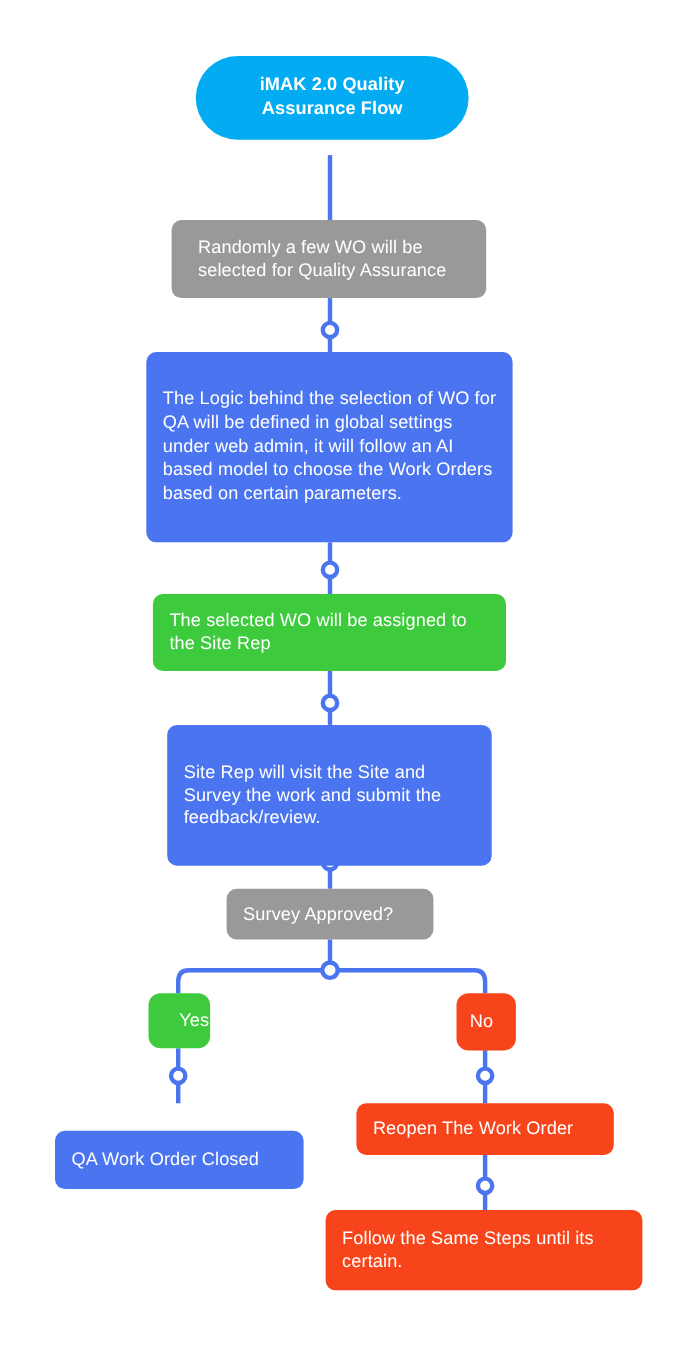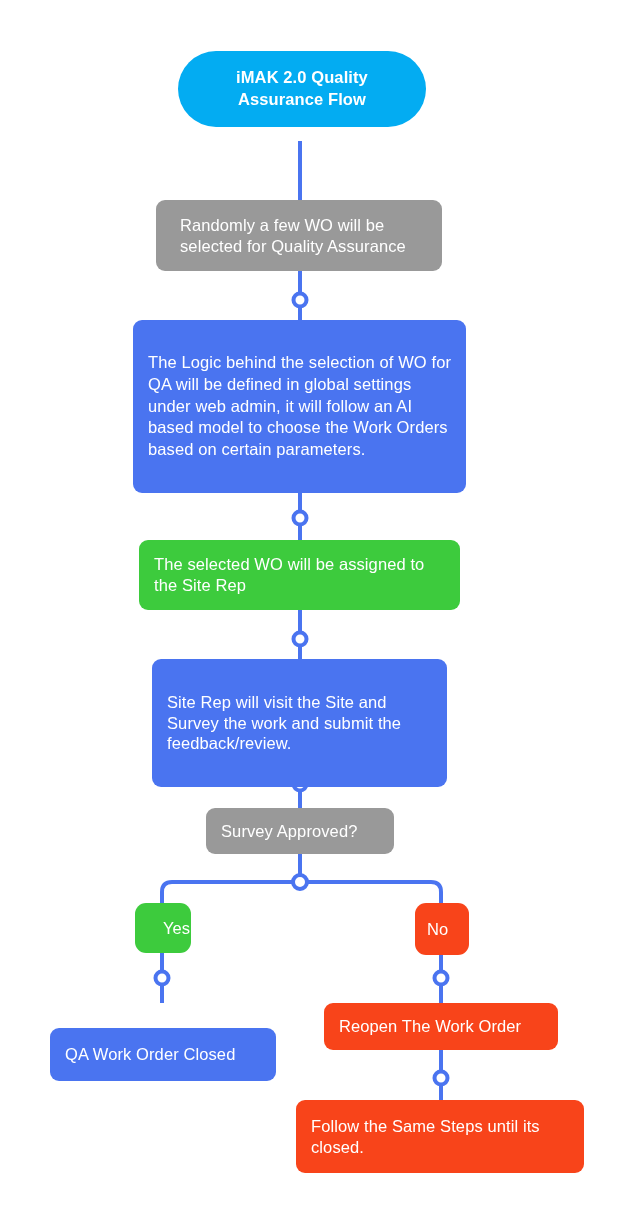--- a/index.html
+++ b/index.html
@@ -239,16 +239,16 @@
 
   <div class="node n-blue n-qaclosed">
     <span class="txt">QA Work Order Closed</span>
   </div>
 
   <div class="node n-red n-reopen">
     <span class="txt">Reopen The Work Order</span>
   </div>
 
   <div class="node n-red n-follow">
-    <span class="txt">Follow the Same Steps until its closed.</span>
+    <span class="txt">Follow the Same Steps until its certain.</span>
   </div>
 
 </div>
 
 </body></html>

